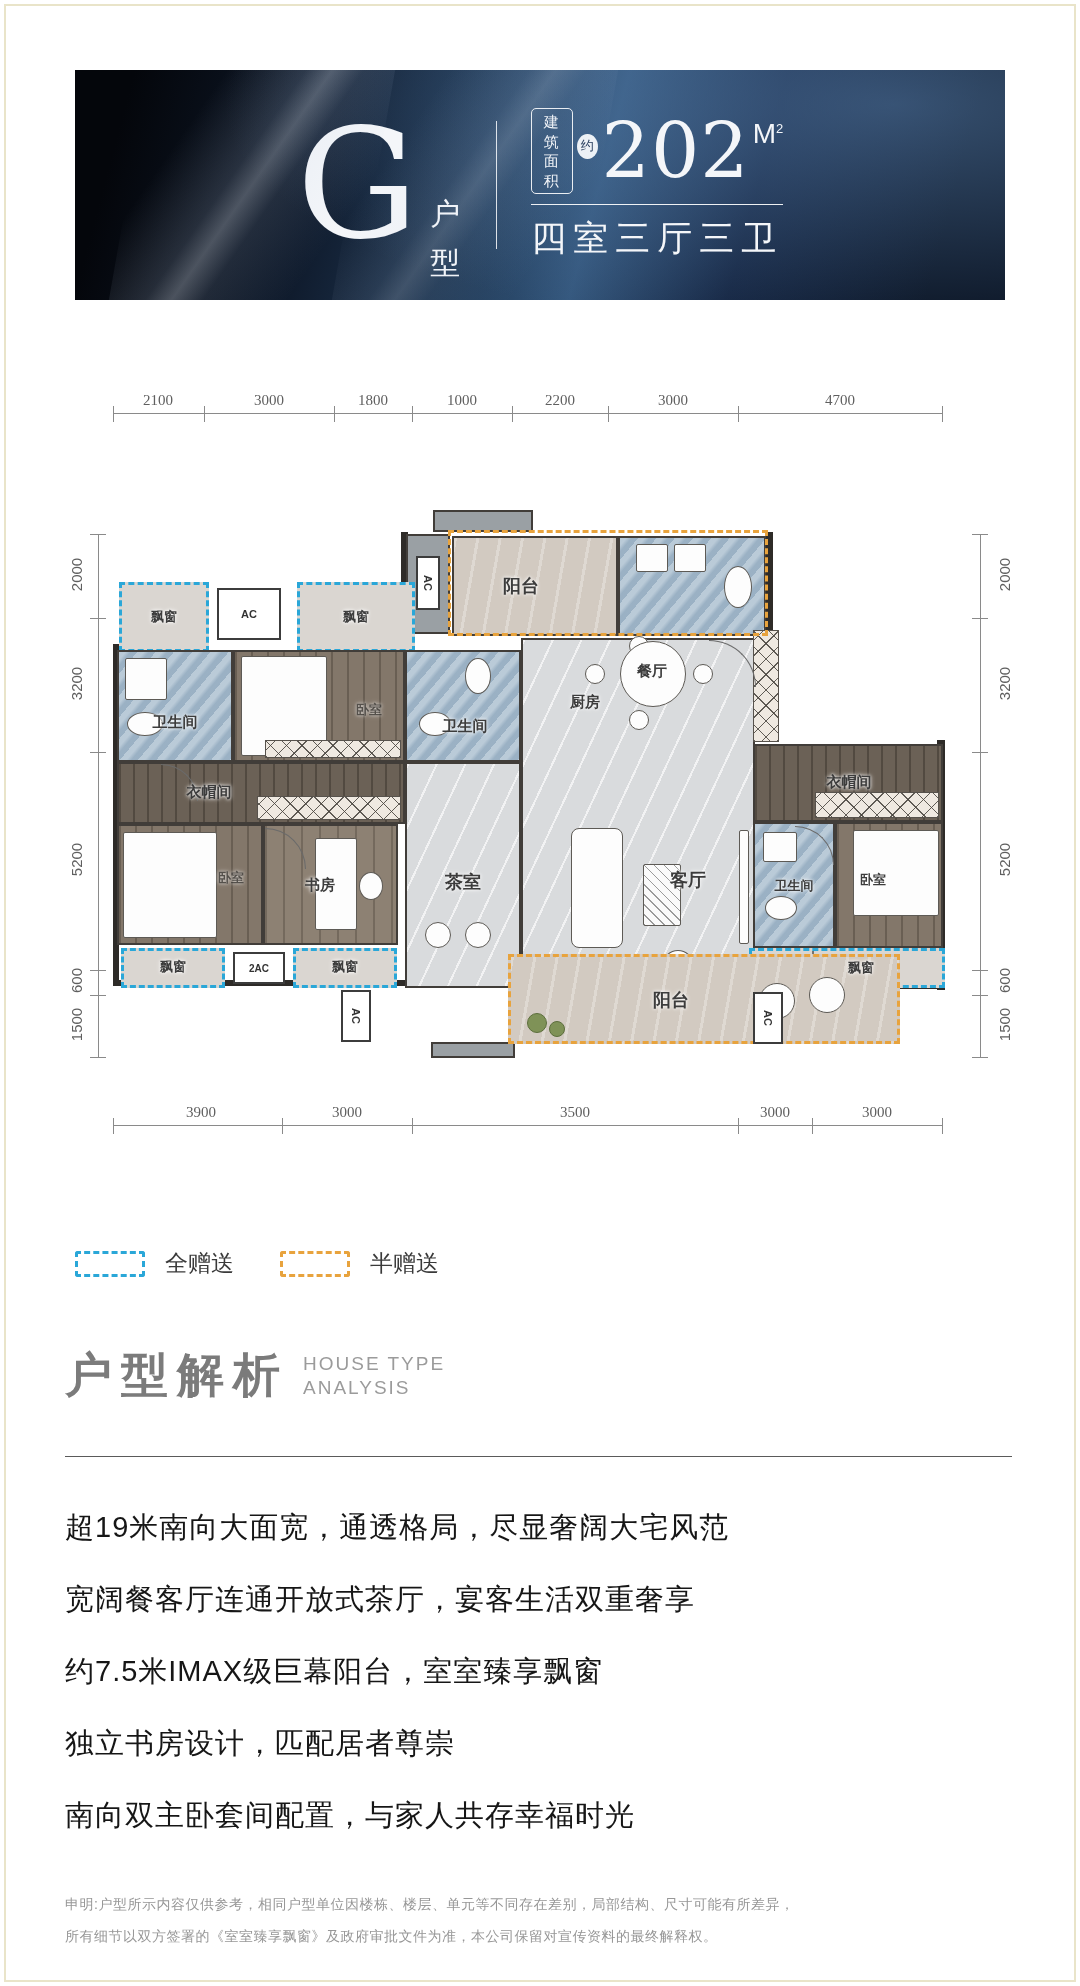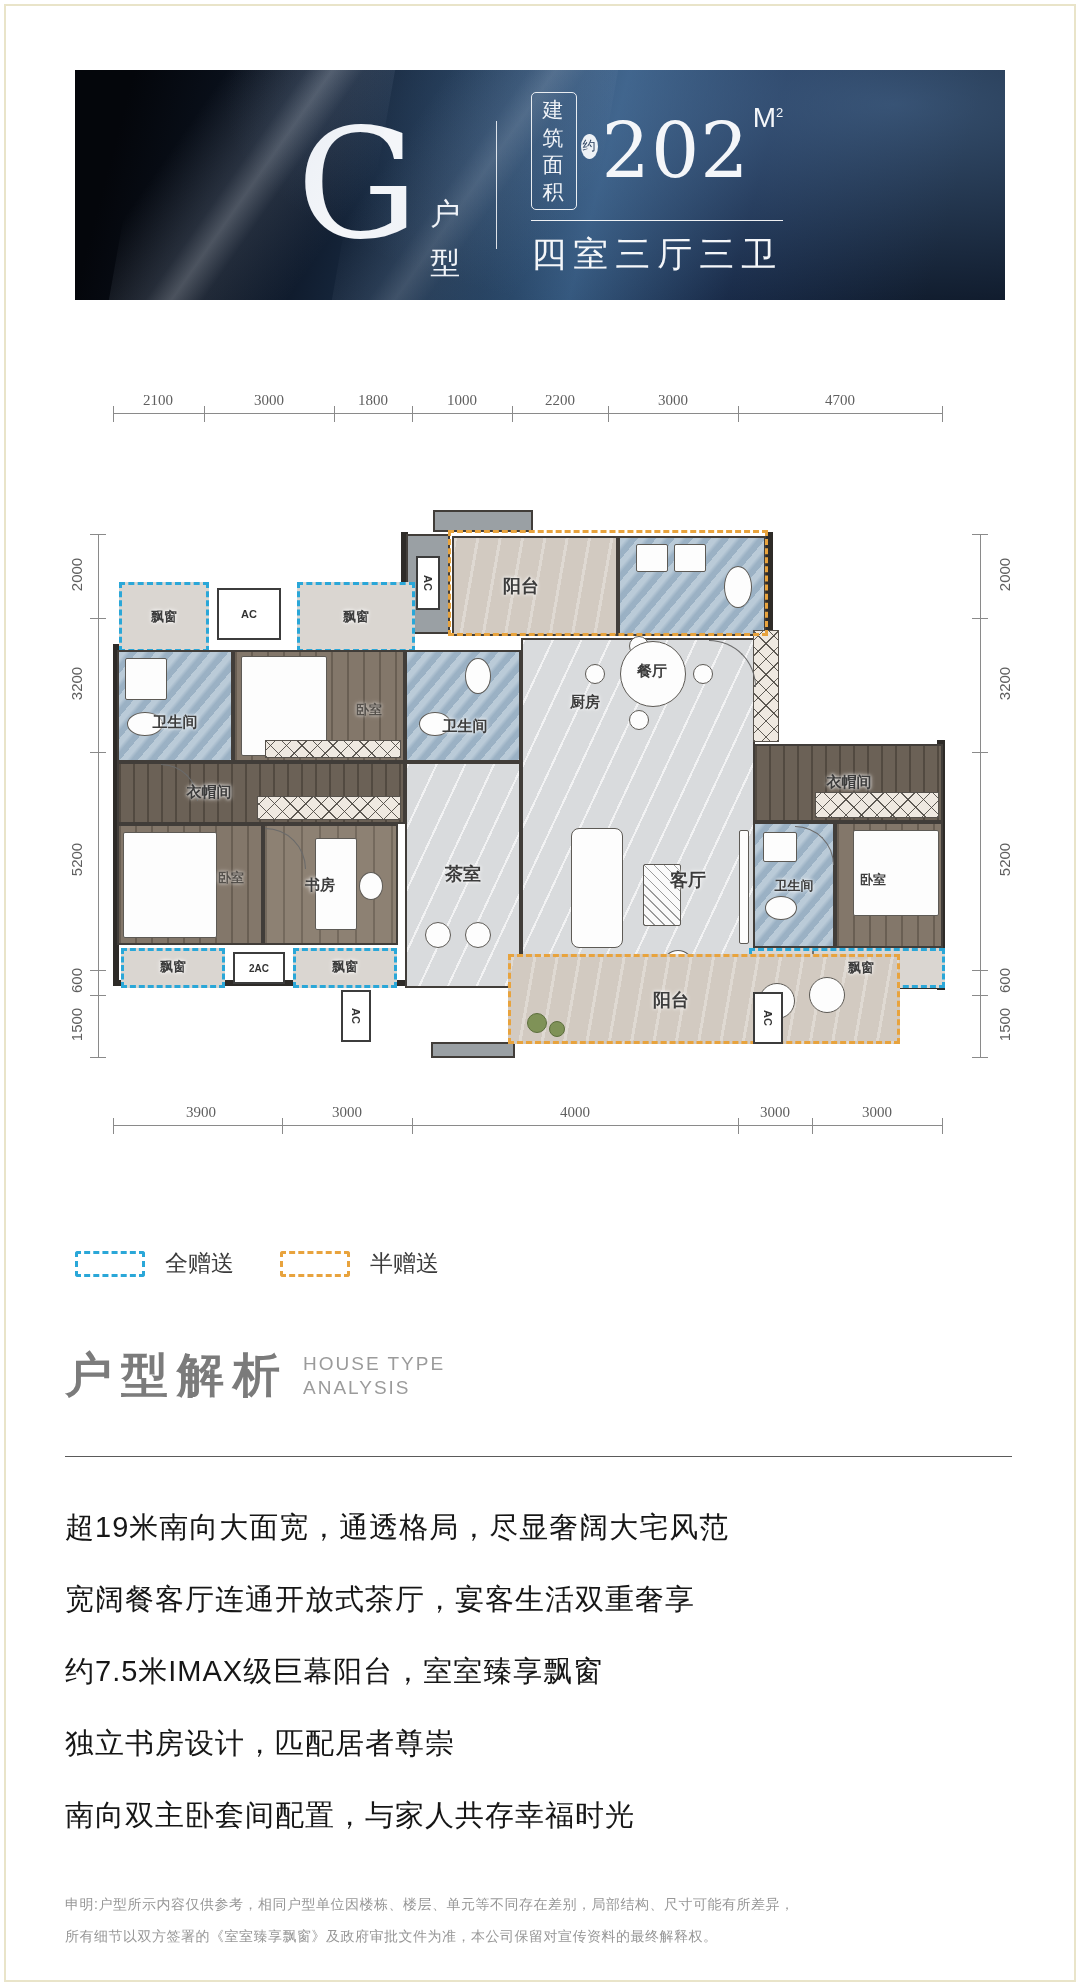--- a/index.html
+++ b/index.html
@@ -15,21 +15,21 @@
       linear-gradient(105deg,#04060b 6%,#101c2e 28%,#24405f 47%,#35587e 56%,#142440 72%,#0a1322 92%);
     display:flex;align-items:center;justify-content:center;color:#f4f6f9;}
   .streak{position:absolute;top:-60%;height:220%;width:26%;
     background:linear-gradient(115deg,transparent 30%,rgba(190,205,228,.16) 45%,rgba(228,236,248,.30) 50%,rgba(190,205,228,.12) 56%,transparent 72%);
     transform:rotate(10deg);}
   .g-letter{font-family:"DejaVu Serif","Liberation Serif",serif;font-size:152px;line-height:1;font-weight:400;}
   .g-suffix{display:flex;flex-direction:column;gap:8px;font-size:30px;margin-left:12px;align-self:flex-end;margin-bottom:16px;letter-spacing:2px;}
   .hdr-divider{width:1px;height:128px;background:rgba(255,255,255,.85);margin:0 34px;}
   .hdr-right{display:flex;flex-direction:column;width:252px;}
   .area-row{display:flex;align-items:center;}
-  .area-box{border:1px solid rgba(255,255,255,.9);border-radius:5px;padding:3px 6px;font-size:21px;line-height:1.3;text-align:center;letter-spacing:2px;}
+  .area-box{border:1px solid rgba(255,255,255,.9);border-radius:5px;padding:3px 6px;font-size:15px;line-height:1.3;text-align:center;letter-spacing:2px;}
   .approx-circle{width:25px;height:25px;border-radius:50%;background:#eef2f6;color:#1c3354;font-size:13px;
      display:flex;align-items:center;justify-content:center;margin:0 4px 10px 4px;align-self:center;}
   .area-num{font-family:"DejaVu Serif","Liberation Serif",serif;font-size:76px;line-height:.92;letter-spacing:1px;}
   .area-unit{font-size:28px;align-self:flex-start;margin-top:10px;margin-left:3px;}
   .area-unit sup{font-size:13px;}
   .hdr-line{height:1px;background:rgba(255,255,255,.92);margin:10px 0 10px 0;}
   .hdr-rooms{font-size:35px;letter-spacing:7px;font-weight:400;}
 
   
   .dim{color:#5f5f5f;font-size:15px;}
@@ -137,21 +137,21 @@
   <div class="abs dim" style="left:113px;top:1102px;width:830px;height:30px;">
     <div class="hline"></div>
     <div class="htick" style="left:0"></div>
       <div class="htick" style="left:169px"></div>
       <div class="htick" style="left:299px"></div>
       <div class="htick" style="left:625px"></div>
       <div class="htick" style="left:699px"></div>
       <div class="htick" style="left:829px"></div>
     <span class="hlab" style="left:88px">3900</span>
     <span class="hlab" style="left:234px">3000</span>
-    <span class="hlab" style="left:462px">4000</span>
+    <span class="hlab" style="left:462px">3500</span>
     <span class="hlab" style="left:662px">3000</span>
     <span class="hlab" style="left:764px">3000</span>
   </div>
 
   <div class="abs dim" style="left:84px;top:534px;width:30px;height:524px;">
     <div class="vline"></div>
     <div class="vtick" style="top:0"></div>
       <div class="vtick" style="top:84px"></div>
       <div class="vtick" style="top:218px"></div>
       <div class="vtick" style="top:436px"></div>
@@ -297,21 +297,21 @@
 
     <div class="rlabel big" style="left:408px;top:56px;">阳台</div>
     <div class="rlabel sm" style="left:51px;top:87px;">飘窗</div>
     <div class="rlabel sm" style="left:243px;top:87px;">飘窗</div>
     <div class="rlabel" style="left:62px;top:192px;">卫生间</div>
     <div class="rlabel faint" style="left:256px;top:180px;">卧室</div>
     <div class="rlabel" style="left:352px;top:196px;">卫生间</div>
     <div class="rlabel" style="left:472px;top:172px;">厨房</div>
     <div class="rlabel" style="left:539px;top:141px;">餐厅</div>
     <div class="rlabel" style="left:96px;top:262px;">衣帽间</div>
-    <div class="rlabel big" style="left:350px;top:344px;">茶室</div>
+    <div class="rlabel big" style="left:350px;top:352px;">茶室</div>
     <div class="rlabel big" style="left:575px;top:350px;">客厅</div>
     <div class="rlabel" style="left:207px;top:355px;">书房</div>
     <div class="rlabel faint" style="left:118px;top:348px;">卧室</div>
     <div class="rlabel" style="left:736px;top:252px;">衣帽间</div>
     <div class="rlabel sm" style="left:681px;top:356px;">卫生间</div>
     <div class="rlabel sm" style="left:760px;top:350px;">卧室</div>
     <div class="rlabel sm" style="left:748px;top:438px;">飘窗</div>
     <div class="rlabel sm" style="left:60px;top:437px;">飘窗</div>
     <div class="rlabel sm" style="left:232px;top:437px;">飘窗</div>
     <div class="rlabel big" style="left:558px;top:470px;z-index:9;">阳台</div>

